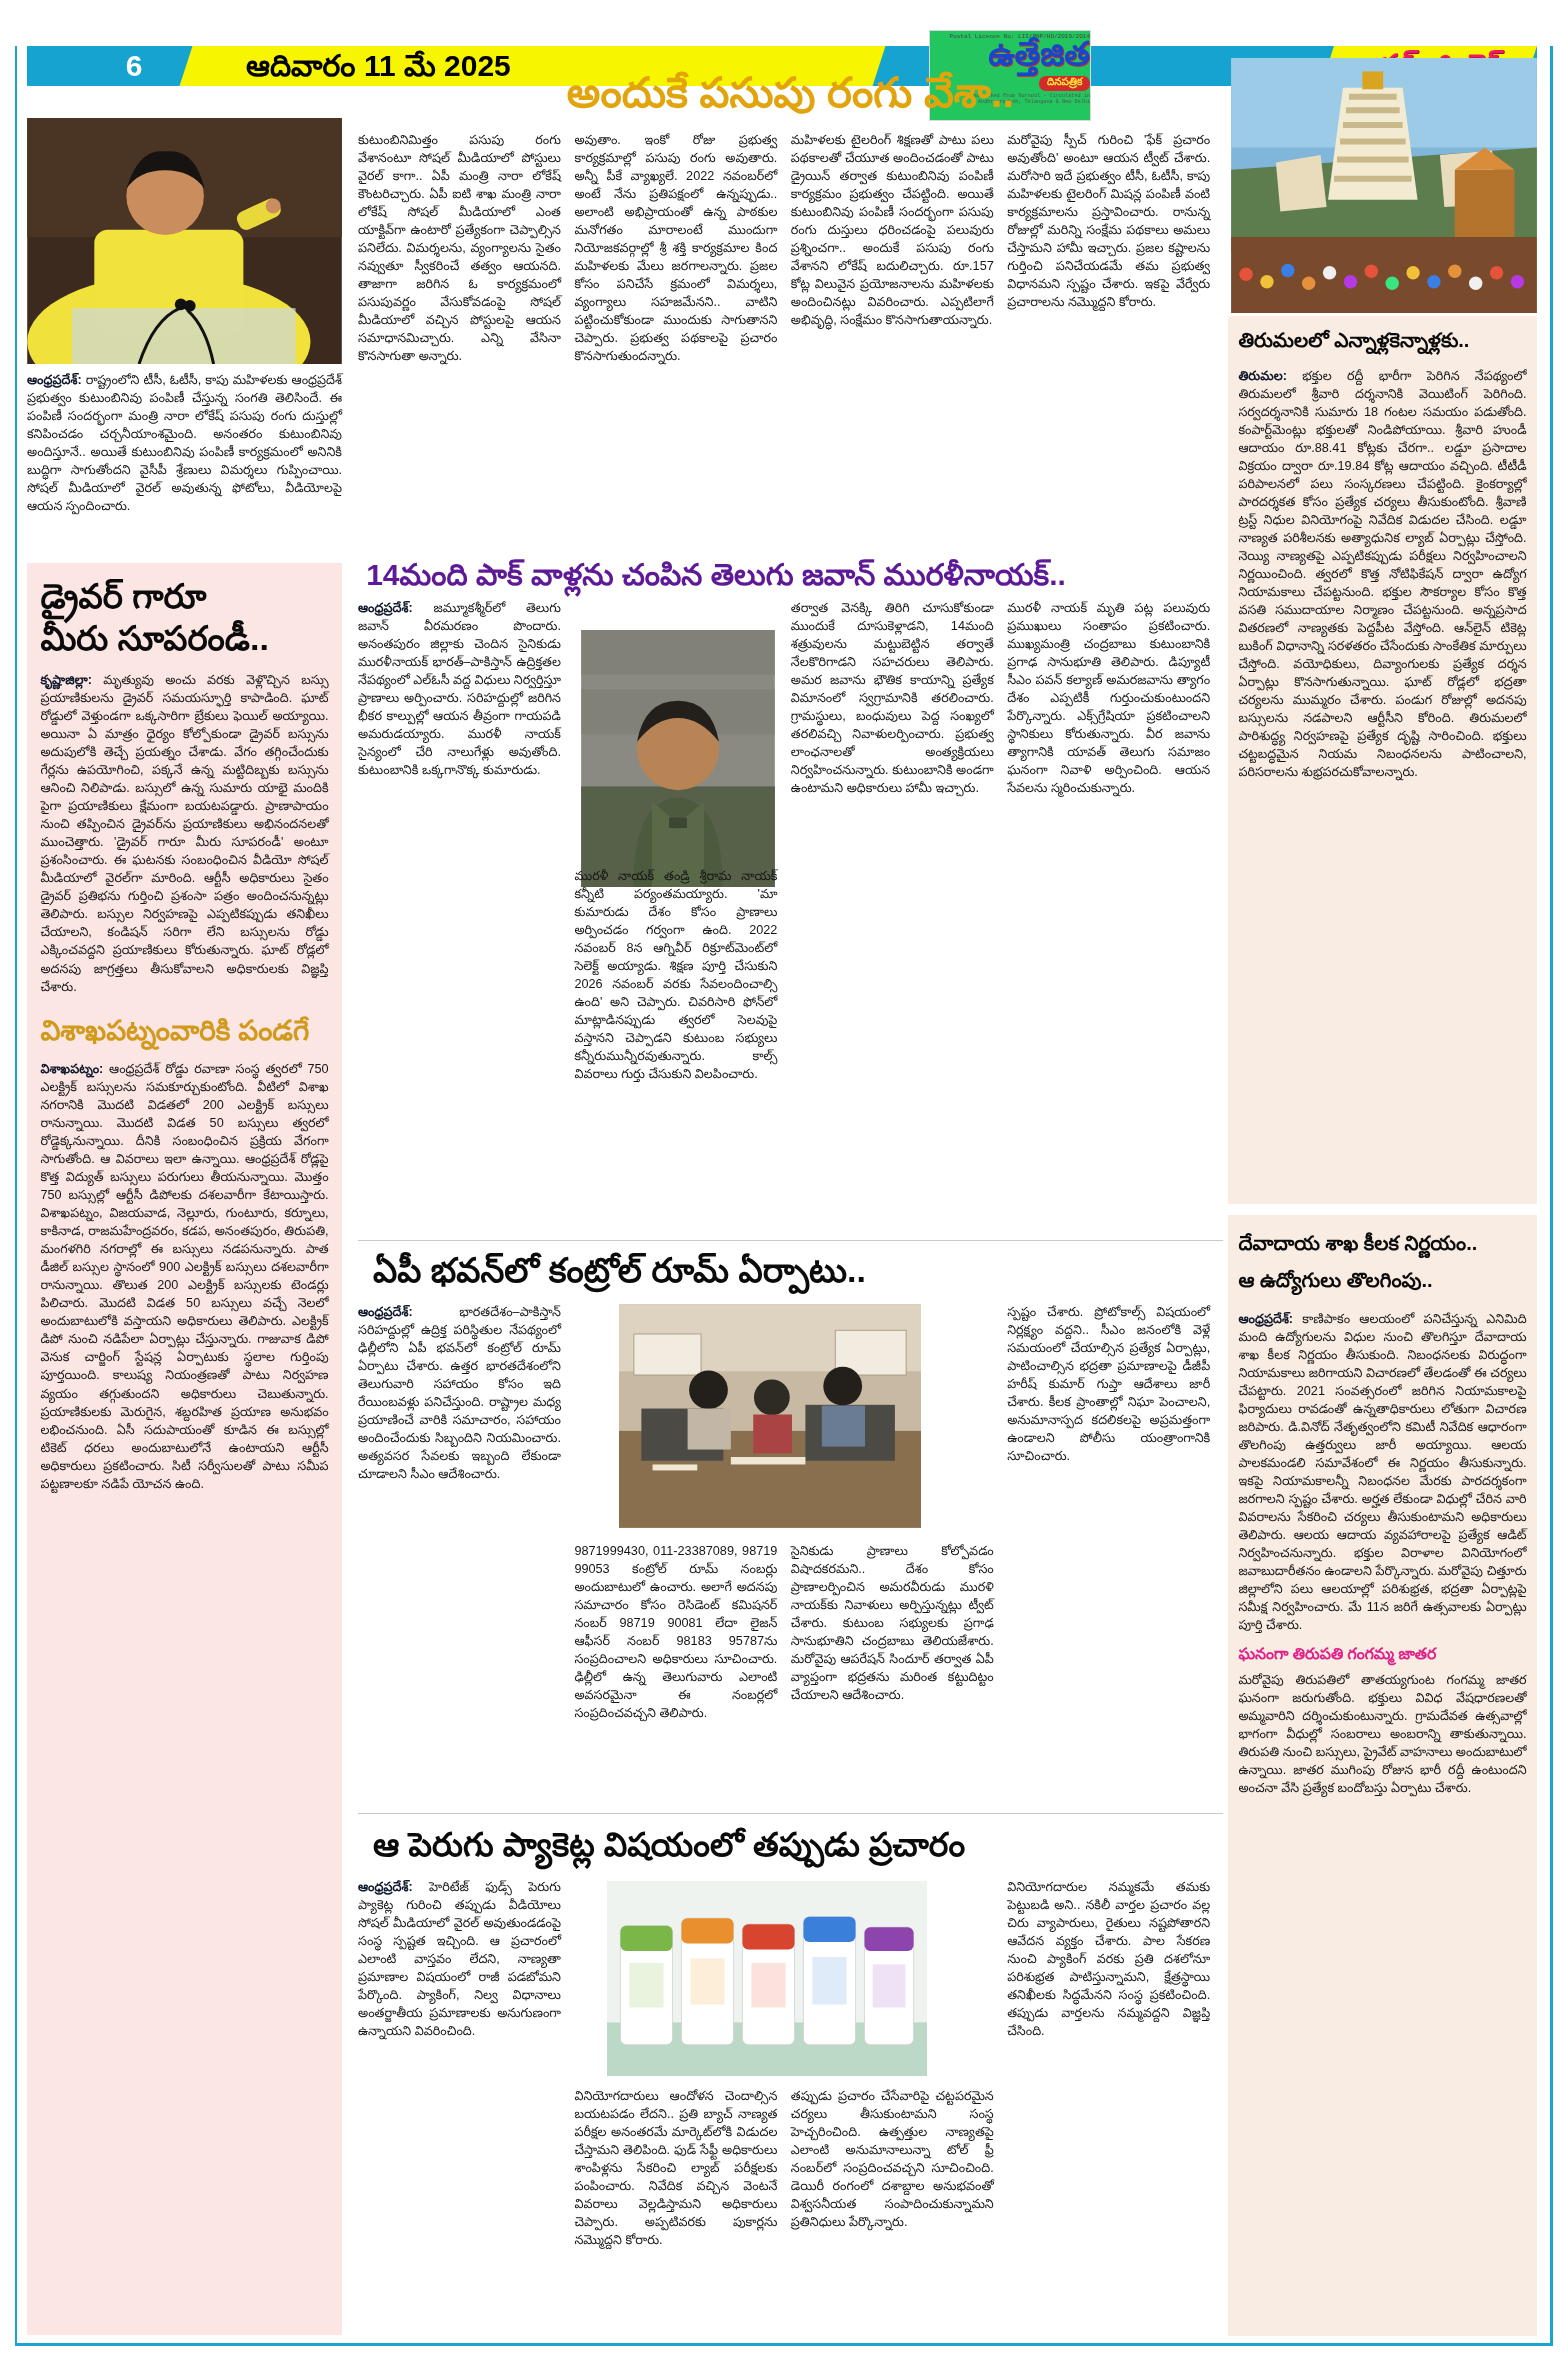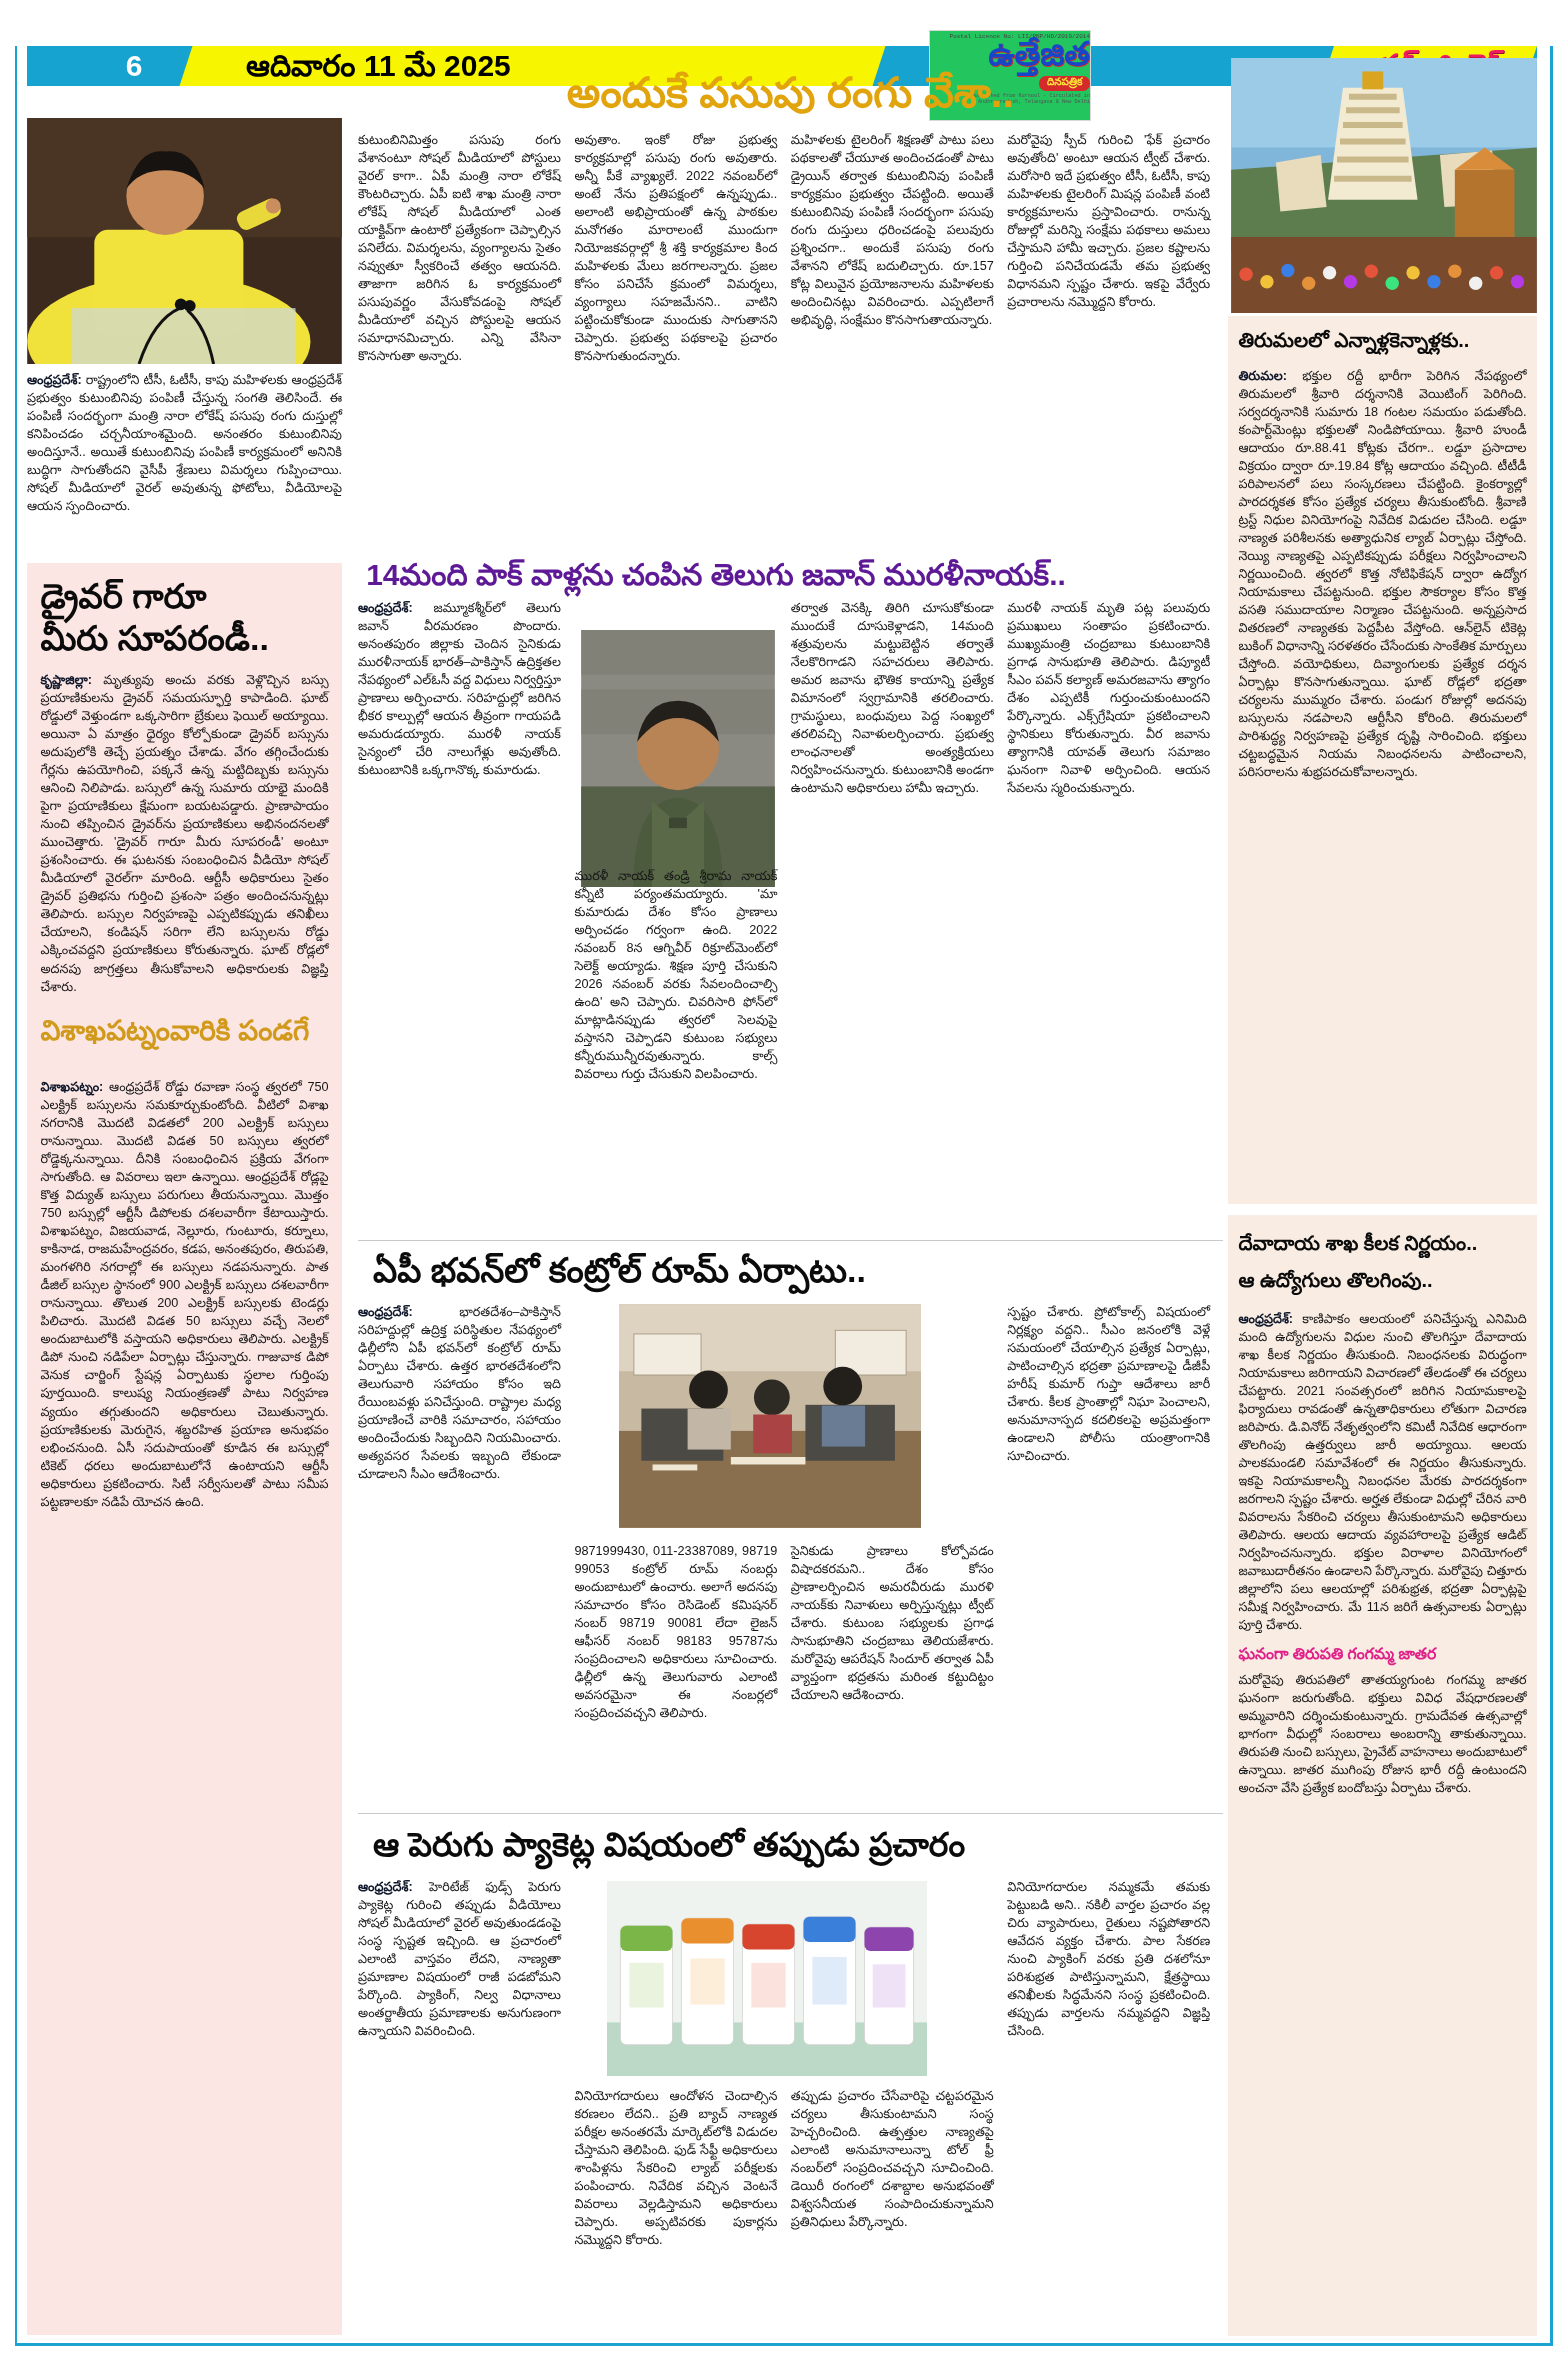--- a/index.html
+++ b/index.html
@@ -225,35 +225,35 @@
         <rect x="346" y="62" width="66" height="32" rx="8" fill="#8e44ad"></rect>
         <rect x="357" y="112" width="44" height="58" fill="#efe2f6"></rect>
       </g>
     </svg>
   </div>
   <div class="acols" style="left:358px;top:1878px;width:865px;height:456px;">
     <div class="acol btxt">
       <span class="dateline">ఆంధ్రప్రదేశ్:</span>
       <span>హెరిటేజ్ ఫుడ్స్ పెరుగు ప్యాకెట్ల గురించి తప్పుడు వీడియోలు సోషల్ మీడియాలో వైరల్ అవుతుండడంపై సంస్థ స్పష్టత ఇచ్చింది. ఆ ప్రచారంలో ఎలాంటి వాస్తవం లేదని, నాణ్యతా ప్రమాణాల విషయంలో రాజీ పడబోమని పేర్కొంది. ప్యాకింగ్, నిల్వ విధానాలు అంతర్జాతీయ ప్రమాణాలకు అనుగుణంగా ఉన్నాయని వివరించింది.</span>
     </div>
-    <div class="acol btxt pad-curd">వినియోగదారులు ఆందోళన చెందాల్సిన కరణలం లేదని.. ప్రతి బ్యాచ్ నాణ్యత పరీక్షల అనంతరమే మార్కెట్‌లోకి విడుదల చేస్తామని తెలిపింది. ఫుడ్ సేఫ్టీ అధికారులు శాంపిళ్లను సేకరించి ల్యాబ్ పరీక్షలకు పంపించారు. నివేదిక వచ్చిన వెంటనే వివరాలు వెల్లడిస్తామని అధికారులు చెప్పారు. అప్పటివరకు పుకార్లను నమ్మొద్దని కోరారు.</div>
+    <div class="acol btxt pad-curd">వినియోగదారులు ఆందోళన చెందాల్సిన బయటపడం లేదని.. ప్రతి బ్యాచ్ నాణ్యత పరీక్షల అనంతరమే మార్కెట్‌లోకి విడుదల చేస్తామని తెలిపింది. ఫుడ్ సేఫ్టీ అధికారులు శాంపిళ్లను సేకరించి ల్యాబ్ పరీక్షలకు పంపించారు. నివేదిక వచ్చిన వెంటనే వివరాలు వెల్లడిస్తామని అధికారులు చెప్పారు. అప్పటివరకు పుకార్లను నమ్మొద్దని కోరారు.</div>
     <div class="acol btxt pad-curd">తప్పుడు ప్రచారం చేసేవారిపై చట్టపరమైన చర్యలు తీసుకుంటామని సంస్థ హెచ్చరించింది. ఉత్పత్తుల నాణ్యతపై ఎలాంటి అనుమానాలున్నా టోల్ ఫ్రీ నంబర్‌లో సంప్రదించవచ్చని సూచించింది. డెయిరీ రంగంలో దశాబ్దాల అనుభవంతో విశ్వసనీయత సంపాదించుకున్నామని ప్రతినిధులు పేర్కొన్నారు.</div>
     <div class="acol btxt">వినియోగదారుల నమ్మకమే తమకు పెట్టుబడి అని.. నకిలీ వార్తల ప్రచారం వల్ల చిరు వ్యాపారులు, రైతులు నష్టపోతారని ఆవేదన వ్యక్తం చేశారు. పాల సేకరణ నుంచి ప్యాకింగ్ వరకు ప్రతి దశలోనూ పరిశుభ్రత పాటిస్తున్నామని, క్షేత్రస్థాయి తనిఖీలకు సిద్ధమేనని సంస్థ ప్రకటించింది. తప్పుడు వార్తలను నమ్మవద్దని విజ్ఞప్తి చేసింది.</div>
   </div>
 
   <div class="panel panel-pink" style="left:27px;top:563px;width:315px;height:1772px;">
     <div style="padding:12px 13.4px 0 13.4px;">
       <div class="left-headline">డ్రైవర్ గారూ</div>
       <div class="left-headline">మీరు సూపరండీ..</div>
       <div class="btxt" style="margin-top:12px;">
         <span class="dateline">కృష్ణాజిల్లా:</span>
         <span>మృత్యువు అంచు వరకు వెళ్లొచ్చిన బస్సు ప్రయాణికులను డ్రైవర్ సమయస్ఫూర్తి కాపాడింది. ఘాట్ రోడ్డులో వెళ్తుండగా ఒక్కసారిగా బ్రేకులు ఫెయిల్ అయ్యాయి. అయినా ఏ మాత్రం ధైర్యం కోల్పోకుండా డ్రైవర్ బస్సును అదుపులోకి తెచ్చే ప్రయత్నం చేశాడు. వేగం తగ్గించేందుకు గేర్లను ఉపయోగించి, పక్కనే ఉన్న మట్టిదిబ్బకు బస్సును ఆనించి నిలిపాడు. బస్సులో ఉన్న సుమారు యాభై మందికి పైగా ప్రయాణికులు క్షేమంగా బయటపడ్డారు. ప్రాణాపాయం నుంచి తప్పించిన డ్రైవర్‌ను ప్రయాణికులు అభినందనలతో ముంచెత్తారు. 'డ్రైవర్ గారూ మీరు సూపరండీ' అంటూ ప్రశంసించారు. ఈ ఘటనకు సంబంధించిన వీడియో సోషల్ మీడియాలో వైరల్‌గా మారింది. ఆర్టీసీ అధికారులు సైతం డ్రైవర్ ప్రతిభను గుర్తించి ప్రశంసా పత్రం అందించనున్నట్లు తెలిపారు. బస్సుల నిర్వహణపై ఎప్పటికప్పుడు తనిఖీలు చేయాలని, కండిషన్ సరిగా లేని బస్సులను రోడ్డు ఎక్కించవద్దని ప్రయాణికులు కోరుతున్నారు. ఘాట్ రోడ్లలో అదనపు జాగ్రత్తలు తీసుకోవాలని అధికారులకు విజ్ఞప్తి చేశారు.</span>
       </div>
       <div class="gold-subhead" style="margin-top:19.4px;">విశాఖపట్నంవారికి పండగే</div>
-      <div class="btxt" style="margin-top:24px;">
+      <div class="btxt" style="margin-top:6px;">
         <span class="dateline">విశాఖపట్నం:</span>
         <span>ఆంధ్రప్రదేశ్ రోడ్డు రవాణా సంస్థ త్వరలో 750 ఎలక్ట్రిక్ బస్సులను సమకూర్చుకుంటోంది. వీటిలో విశాఖ నగరానికి మొదటి విడతలో 200 ఎలక్ట్రిక్ బస్సులు రానున్నాయి. మొదటి విడత 50 బస్సులు త్వరలో రోడ్డెక్కనున్నాయి. దీనికి సంబంధించిన ప్రక్రియ వేగంగా సాగుతోంది. ఆ వివరాలు ఇలా ఉన్నాయి. ఆంధ్రప్రదేశ్ రోడ్లపై కొత్త విద్యుత్ బస్సులు పరుగులు తీయనున్నాయి. మొత్తం 750 బస్సుల్లో ఆర్టీసీ డిపోలకు దశలవారీగా కేటాయిస్తారు. విశాఖపట్నం, విజయవాడ, నెల్లూరు, గుంటూరు, కర్నూలు, కాకినాడ, రాజమహేంద్రవరం, కడప, అనంతపురం, తిరుపతి, మంగళగిరి నగరాల్లో ఈ బస్సులు నడపనున్నారు. పాత డీజిల్ బస్సుల స్థానంలో 900 ఎలక్ట్రిక్ బస్సులు దశలవారీగా రానున్నాయి. తొలుత 200 ఎలక్ట్రిక్ బస్సులకు టెండర్లు పిలిచారు. మొదటి విడత 50 బస్సులు వచ్చే నెలలో అందుబాటులోకి వస్తాయని అధికారులు తెలిపారు. ఎలక్ట్రిక్ డిపో నుంచి నడిపేలా ఏర్పాట్లు చేస్తున్నారు. గాజువాక డిపో వెనుక చార్జింగ్ స్టేషన్ల ఏర్పాటుకు స్థలాల గుర్తింపు పూర్తయింది. కాలుష్య నియంత్రణతో పాటు నిర్వహణ వ్యయం తగ్గుతుందని అధికారులు చెబుతున్నారు. ప్రయాణికులకు మెరుగైన, శబ్దరహిత ప్రయాణ అనుభవం లభించనుంది. ఏసీ సదుపాయంతో కూడిన ఈ బస్సుల్లో టికెట్ ధరలు అందుబాటులోనే ఉంటాయని ఆర్టీసీ అధికారులు ప్రకటించారు. సిటీ సర్వీసులతో పాటు సమీప పట్టణాలకూ నడిపే యోచన ఉంది.</span>
       </div>
     </div>
   </div>
 
   <div class="panel panel-peach" style="left:1228px;top:1215px;width:309px;height:1121px;">
     <div style="padding:10.4px 10.4px 0 10.4px;">
       <div class="right-headline">దేవాదాయ శాఖ కీలక నిర్ణయం..</div>
       <div class="right-headline">ఆ ఉద్యోగులు తొలగింపు..</div>

